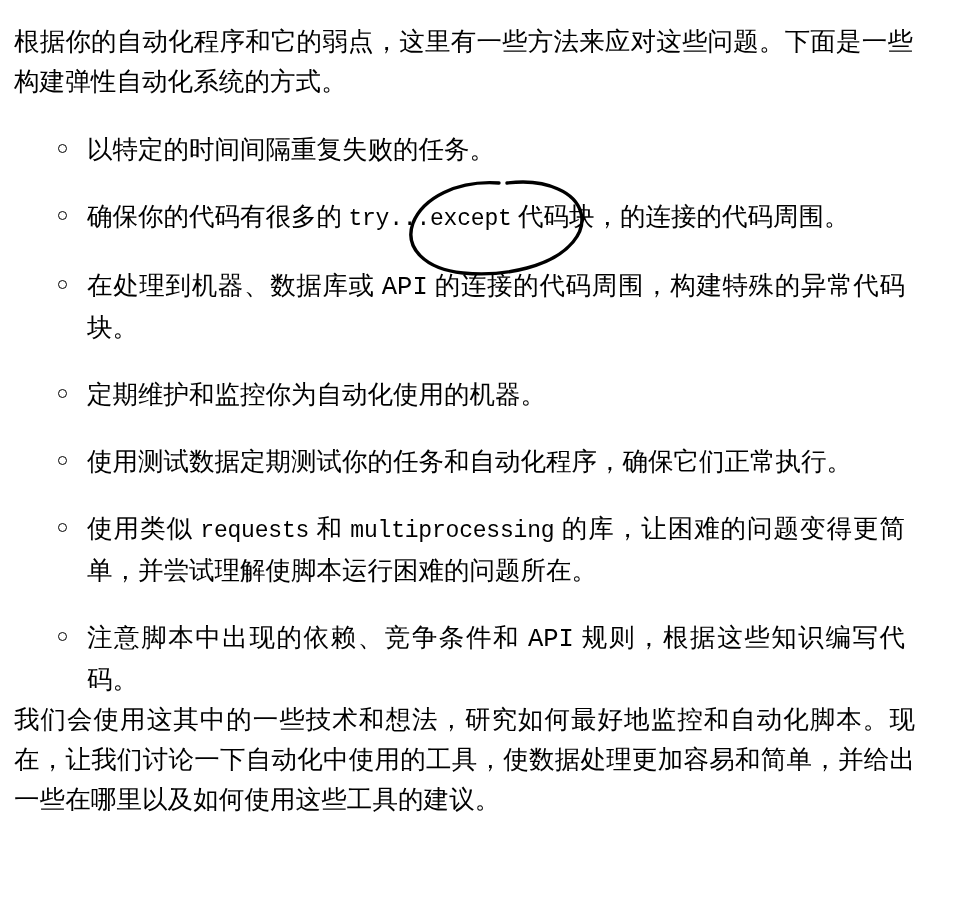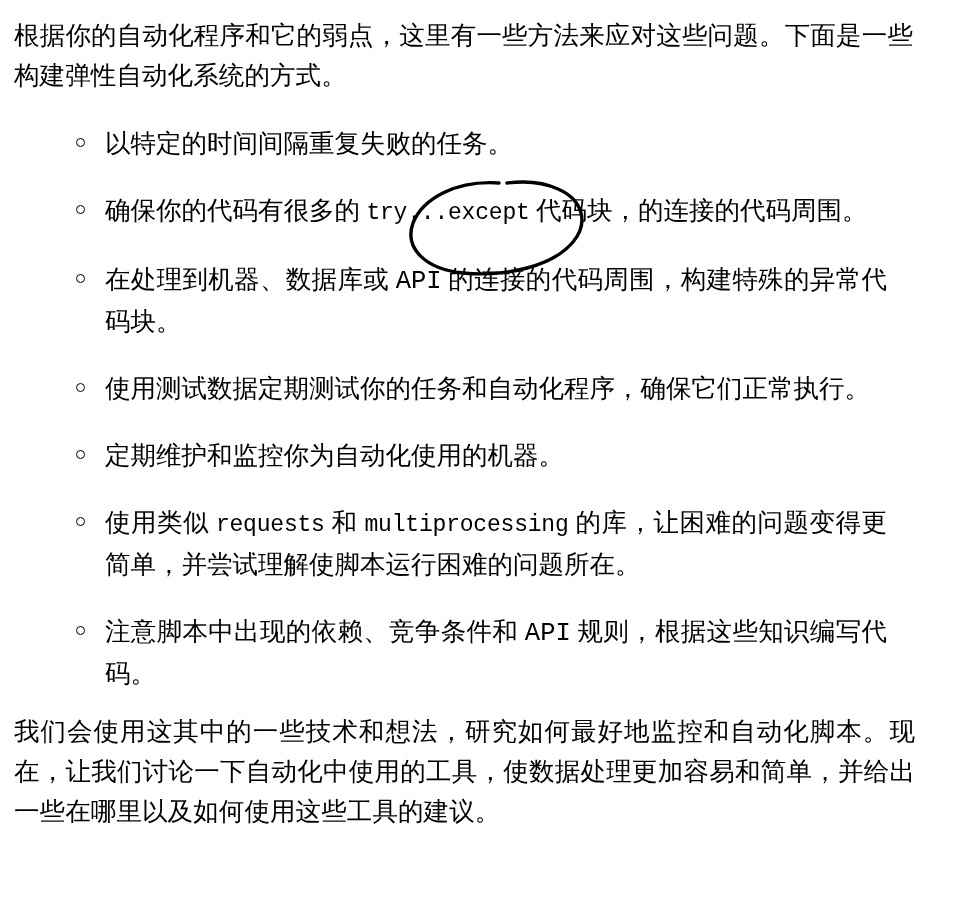--- a/index.html
+++ b/index.html
@@ -24,26 +24,26 @@
   }
   .para {
     font-size: 25.5px;
     line-height: 40px;
     text-align: justify;
     text-justify: inter-ideograph;
     margin: 0;
     letter-spacing: 0.1px;
   }
   .para-intro {
-    margin-top: 8px;
+    margin-top: 14px;
     padding-right: 14px;
   }
   .list {
     list-style: none;
-    margin: 18px;
+    margin: 0;
     padding: 0;
   }
   .list-item {
     position: relative;
     padding-left: 73px;
     padding-right: 22px;
     font-size: 25.5px;
     line-height: 40px;
     margin-top: 27px;
     text-align: justify;
@@ -97,25 +97,25 @@
     <li class="list-item">
       <span class="bullet"></span>
       <span class="line"><span>确保你的代码有很多的 </span><code>try...except</code><span> 代码块，的连接的代码周围。</span></span>
     </li>
     <li class="list-item">
       <span class="bullet"></span>
       <span class="line"><span>在处理到机器、数据库或 </span><span class="latin">API</span><span> 的连接的代码周围，构建特殊的异常代码块。</span></span>
     </li>
     <li class="list-item">
       <span class="bullet"></span>
-      <span class="line"><span>使用测试数据定期测试你的任务和自动化程序，确保它们正常执行。</span></span>
+      <span class="line"><span>定期维护和监控你为自动化使用的机器。</span></span>
     </li>
     <li class="list-item">
       <span class="bullet"></span>
-      <span class="line"><span>定期维护和监控你为自动化使用的机器。</span></span>
+      <span class="line"><span>使用测试数据定期测试你的任务和自动化程序，确保它们正常执行。</span></span>
     </li>
     <li class="list-item">
       <span class="bullet"></span>
       <span class="line"><span>使用类似 </span><code>requests</code><span> 和 </span><code>multiprocessing</code><span> 的库，让困难的问题变得更简单，并尝试理解使脚本运行困难的问题所在。</span></span>
     </li>
     <li class="list-item">
       <span class="bullet"></span>
       <span class="line"><span>注意脚本中出现的依赖、竞争条件和 </span><span class="latin">API</span><span> 规则，根据这些知识编写代码。</span></span>
     </li>
   </ul>

